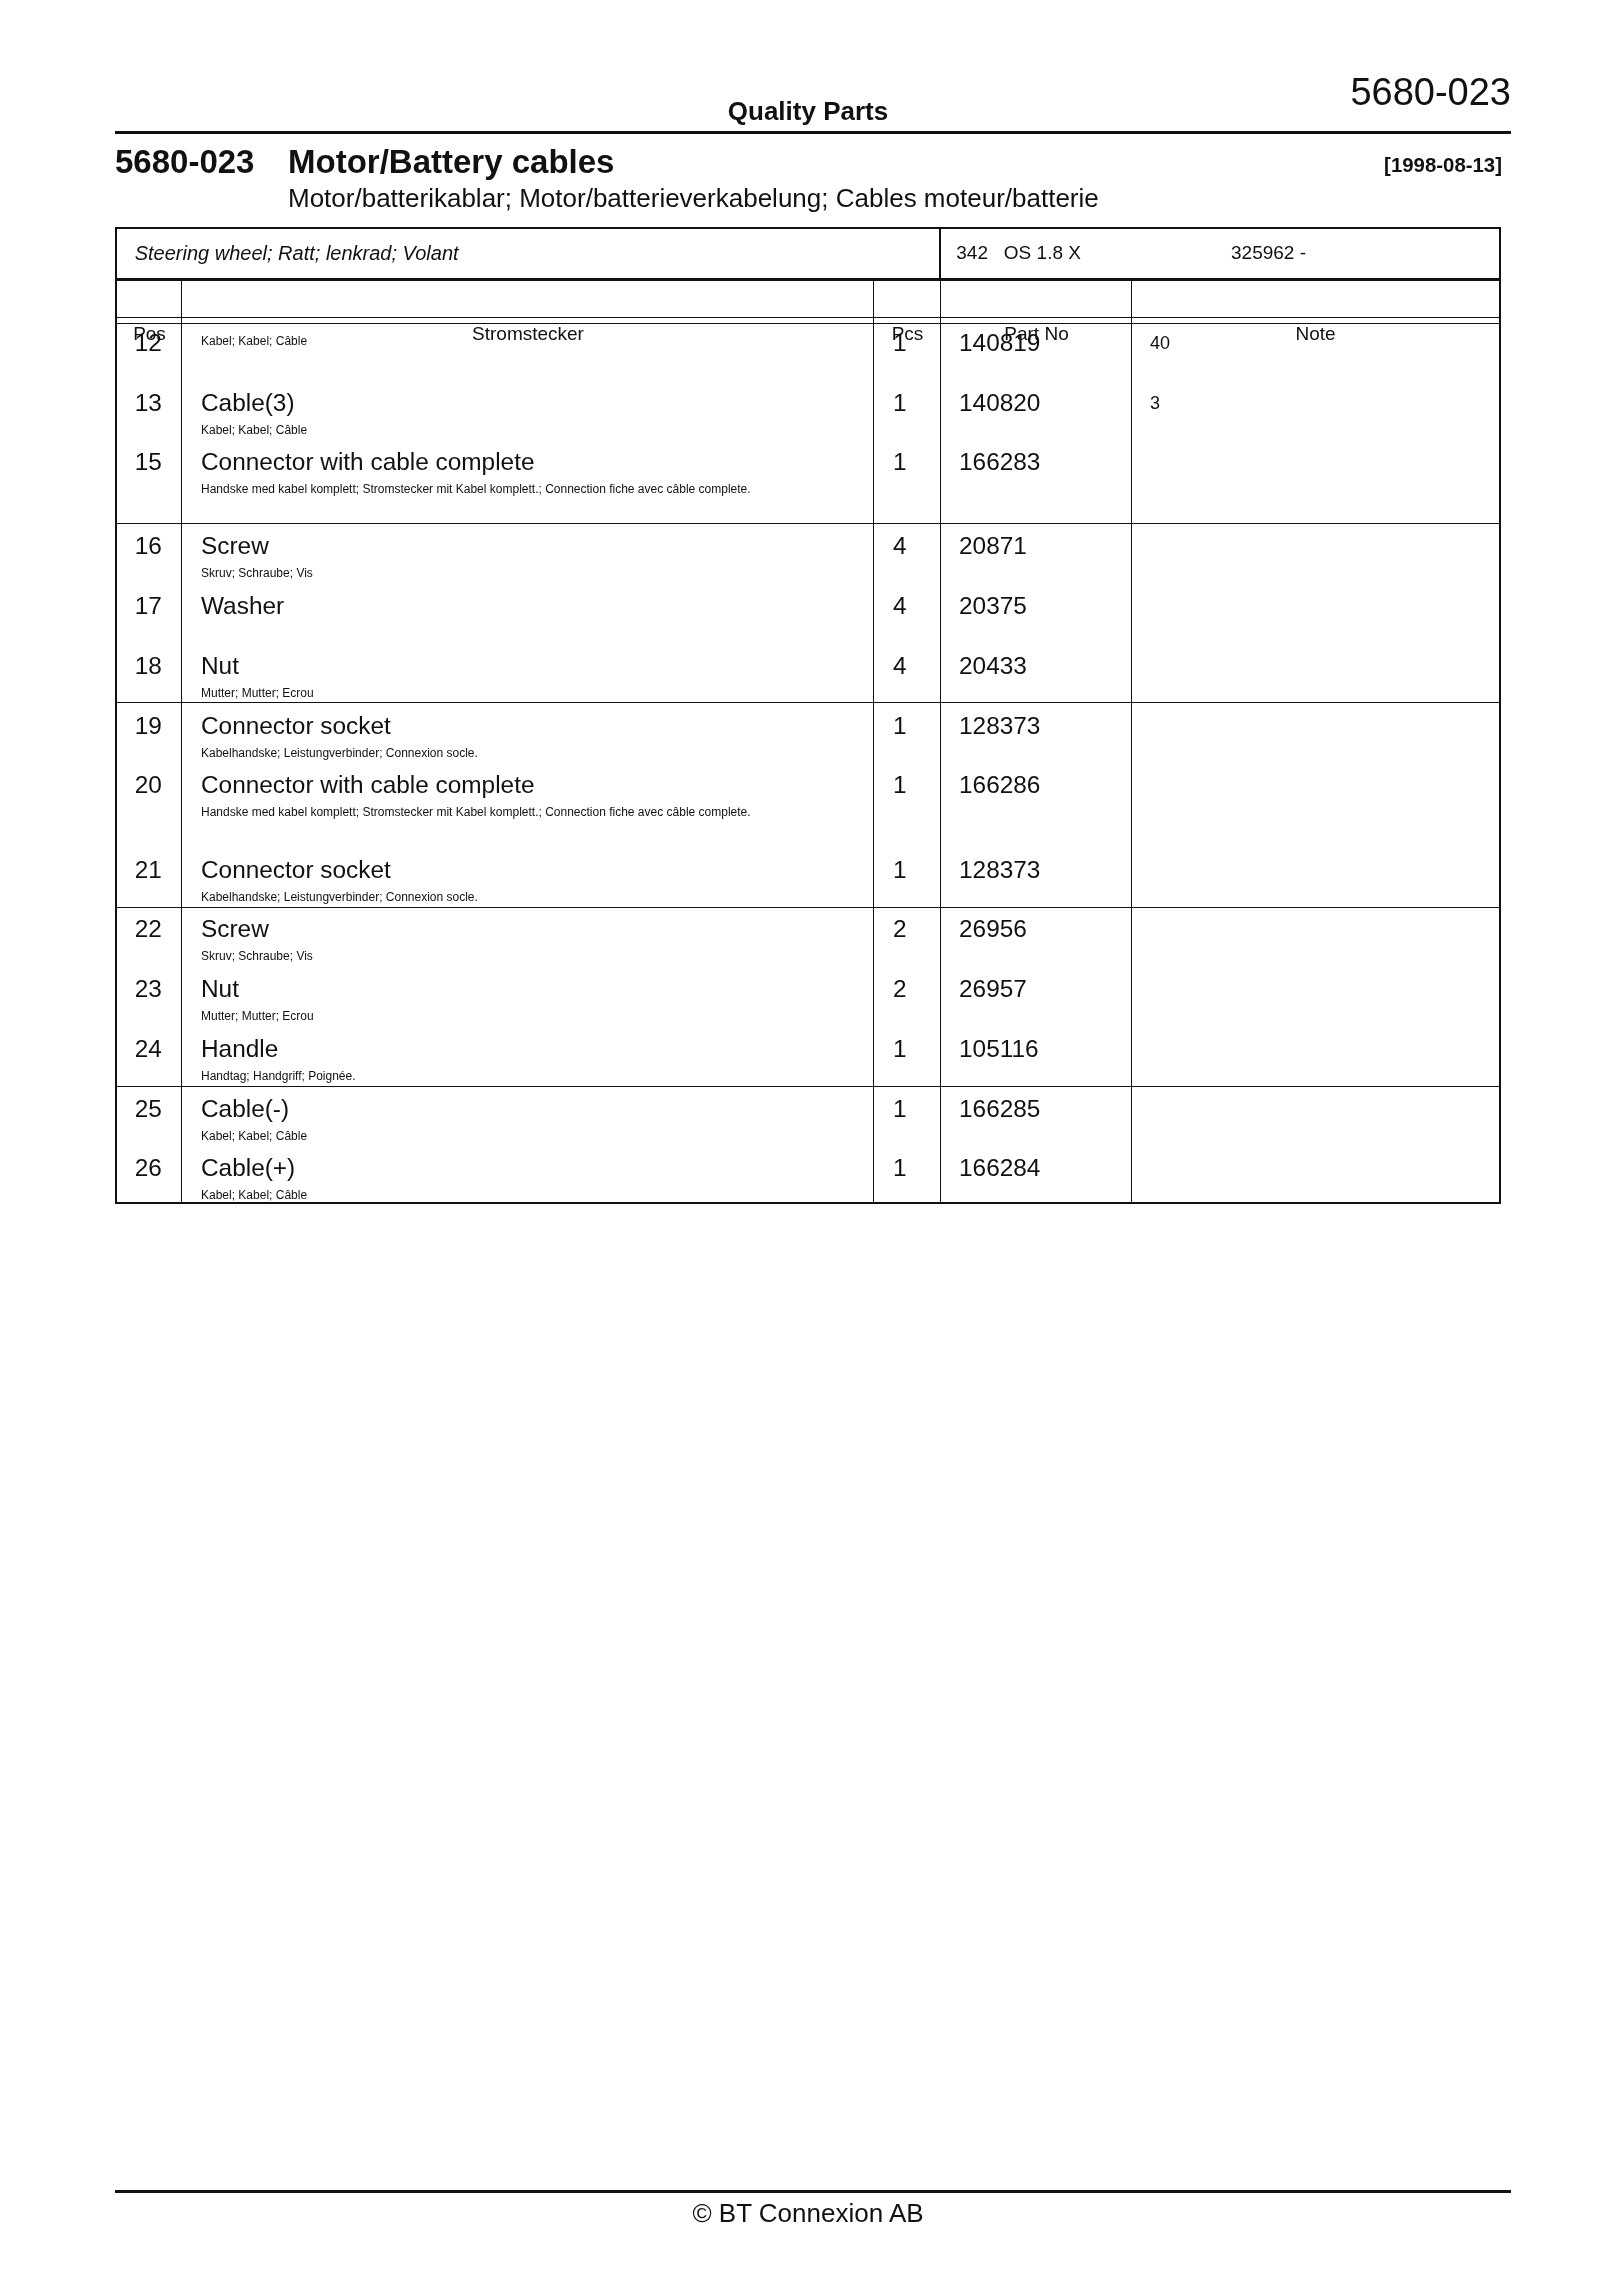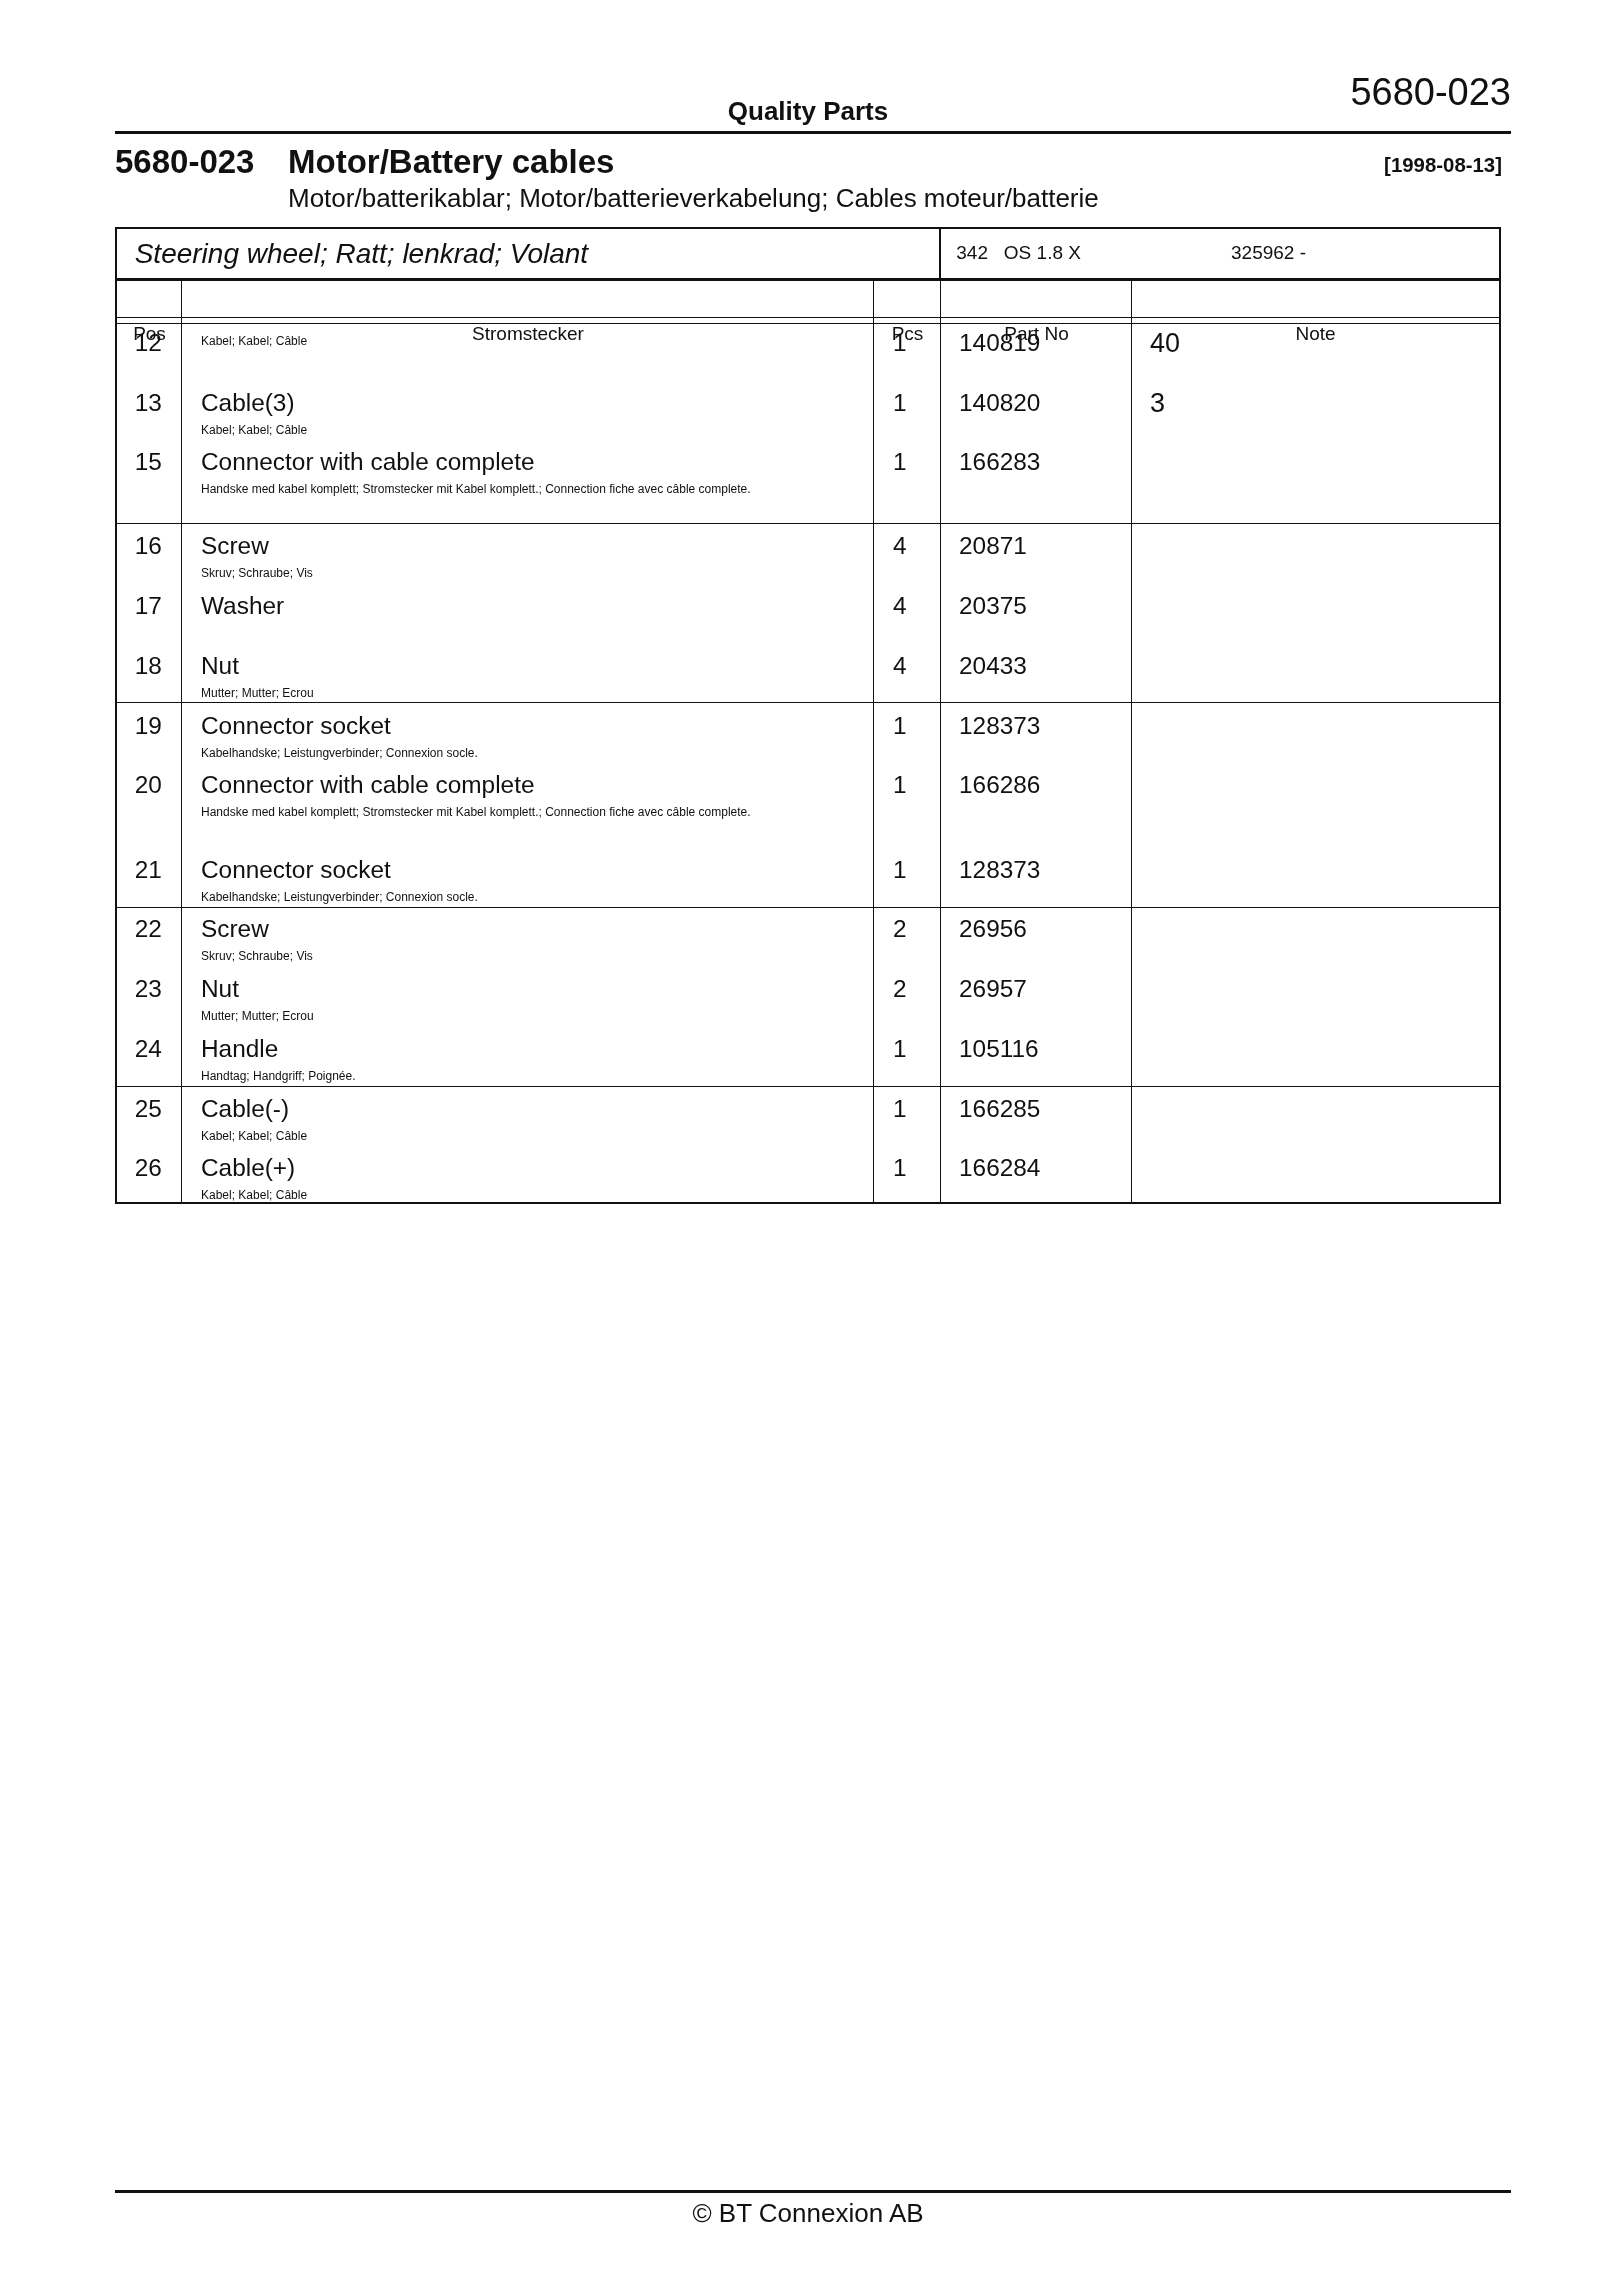--- a/index.html
+++ b/index.html
@@ -11,40 +11,40 @@
   .doc-number-top { right: 105px; top: 72px; font-size: 38px; line-height: 41px; }
   .header-center { left: 0; width: 1616px; text-align: center; top: 96px; font-size: 26px; font-weight: bold; line-height: 30px; }
   .header-rule { left: 115px; width: 1396px; top: 131px; height: 2.7px; background: #111; }
   .title-code { left: 115px; top: 143px; font-size: 33px; font-weight: bold; line-height: 38px; }
   .title-text { left: 288px; top: 143px; font-size: 33px; font-weight: bold; line-height: 38px; }
   .title-date { right: 114px; top: 153px; font-size: 20.4px; font-weight: bold; line-height: 24.4px; }
   .subtitle { left: 288px; top: 183px; font-size: 26px; line-height: 30px; }
 
   .table { left: 115px; top: 227px; width: 1386px; height: 977px; border: 2px solid #111; box-sizing: border-box; }
   .t-top-left { position: absolute; left: 0; top: 0; width: 823px; height: 49px; border-right: 1.4px solid #111; box-sizing: border-box; }
-  .t-top-left span { position: absolute; left: 17.7px; top: 11px; font-size: 28px; font-style: italic; line-height: 27px; }
+  .t-top-left span { position: absolute; left: 17.7px; top: 11px; font-size: 20px; font-style: italic; line-height: 27px; }
   .t-top-right { position: absolute; left: 823px; top: 0; right: 0; height: 49px; }
   .t-top-right .model { position: absolute; left: 16.3px; top: 12.2px; font-size: 19px; line-height: 23px; white-space: pre; }
   .t-top-right .serial { position: absolute; left: 291px; top: 12.2px; font-size: 19px; line-height: 23px; }
   .t-sub-rule { position: absolute; left: 0; right: 0; top: 49px; height: 2.7px; background: #111; }
   .t-head { position: absolute; left: 0; right: 0; top: 52px; height: 37px; font-size: 19px; line-height: 37px; margin-top: 34px; }
   .t-head div { position: absolute; top: 0; text-align: center; }
   .t-dbl1 { position: absolute; left: 0; right: 0; top: 88px; height: 1.4px; background: #111; }
   .t-dbl2 { position: absolute; left: 0; right: 0; top: 94px; height: 1.4px; background: #111; }
   .vline { position: absolute; width: 1.4px; background: #111; top: 52px; bottom: 0; }
   .hsep { position: absolute; left: 0; right: 0; height: 1.4px; background: #111; }
 
   .row { position: absolute; left: 0; right: 0; }
   .row .pos { position: absolute; left: 17.7px; top: 0; font-size: 24.4px; line-height: 28.5px; }
   .row .desc { position: absolute; left: 84px; top: 0; width: 733px; }
   .row .desc .main { font-size: 24.4px; line-height: 28.5px; display: block; }
   .row .desc .sub { font-size: 12px; line-height: 24.4px; display: block; }
   .row .pcs { position: absolute; left: 776px; top: 0; font-size: 24.4px; line-height: 28.5px; }
   .row .part { position: absolute; left: 842px; top: 0; font-size: 24.4px; line-height: 28.5px; }
-  .row .note { position: absolute; left: 1033px; top: 0; font-size: 27px; line-height: 28.5px; }
+  .row .note { position: absolute; left: 1033px; top: 0; font-size: 18px; line-height: 28.5px; }
 
   .footer-rule { left: 115px; width: 1396px; top: 2190px; height: 2.7px; background: #111; }
   .footer-text { left: 0; width: 1616px; text-align: center; top: 2198px; font-size: 26px; line-height: 30px; }
 </style>
 </head>
 <body>
 
 <div class="abs doc-number-top">5680-023</div>
 <div class="abs header-center">Quality Parts</div>
 <div class="abs header-rule"></div>

